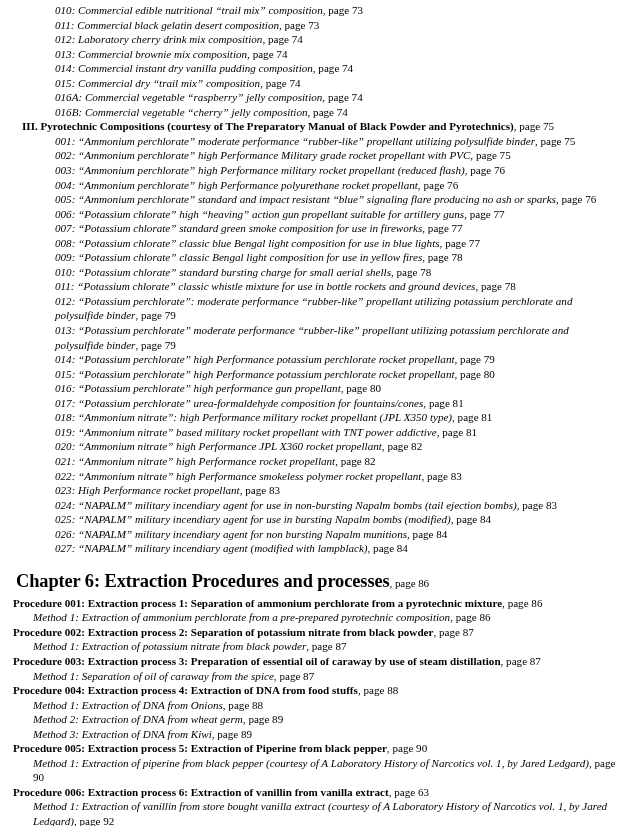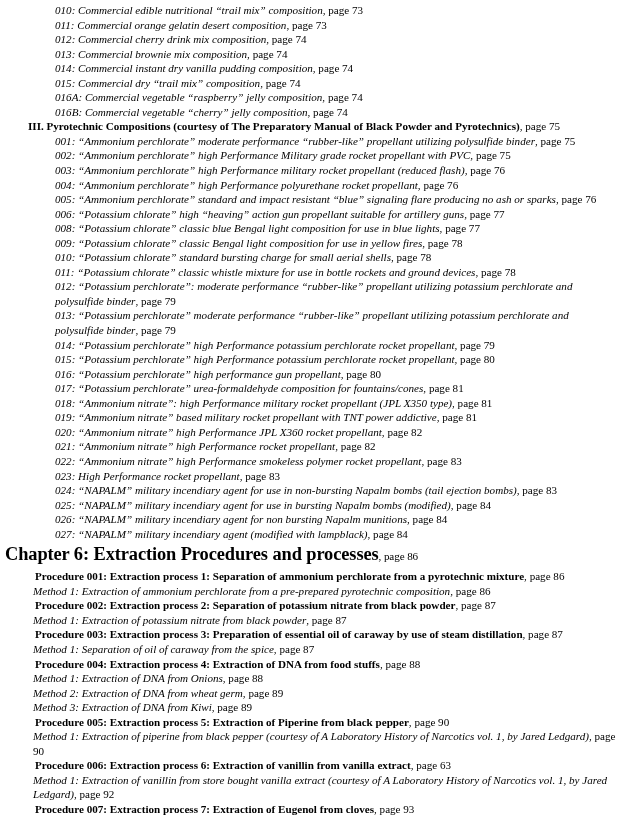--- a/index.html
+++ b/index.html
@@ -41,39 +41,38 @@
     padding-left: 55px;
     font-style: italic;
   }
   
   .lvl-method {
     padding-left: 33px;
     font-style: italic;
   }
   
   .lvl-section {
-    padding-left: 28px;
+    padding-left: 22px;
     font-weight: bold;
     font-style: normal;
   }
   
   .lvl-procedure {
-    padding-left: 27px;
+    padding-left: 13px;
     font-weight: bold;
     font-style: normal;
-    margin-left: 8px;
   }
   
   .lvl-chapter {
-    padding-left: 5px;
+    padding-left: 16px;
     font-weight: bold;
     font-style: normal;
     font-size: 18.4px;
     line-height: 23px;
-    margin-top: 2px;
+    margin-top: 14px;
     margin-bottom: 1px;
     letter-spacing: -0.1px;
   }
   .lvl-chapter .pageref {
     font-size: 11.1px;
     font-weight: normal;
   }
   
   .pageref {
     font-style: normal;
@@ -84,34 +83,35 @@
     filter: contrast(1.04);
     text-decoration: underline;
   }
 </style>
 </head>
 <body>
 
 <div id="page">
   <div class="toc" id="toc-root">
       <div class="line lvl-entry"><span>010: Commercial edible nutritional “trail mix” composition</span><span class="pageref">, page 73</span></div>
-      <div class="line lvl-entry"><span>011: Commercial orange gelatin desert composition</span><span class="pageref">, page 73</span></div>
-      <div class="line lvl-entry"><span>012: Commercial cherry drink mix composition</span><span class="pageref">, page 74</span></div>
+      <div class="line lvl-entry"><span>011: Commercial black gelatin desert composition</span><span class="pageref">, page 73</span></div>
+      <div class="line lvl-entry"><span>012: Laboratory cherry drink mix composition</span><span class="pageref">, page 74</span></div>
       <div class="line lvl-entry"><span>013: Commercial brownie mix composition</span><span class="pageref">, page 74</span></div>
       <div class="line lvl-entry"><span>014: Commercial instant dry vanilla pudding composition</span><span class="pageref">, page 74</span></div>
       <div class="line lvl-entry"><span>015: Commercial dry “trail mix” composition</span><span class="pageref">, page 74</span></div>
       <div class="line lvl-entry"><span>016A: Commercial vegetable “raspberry” jelly composition</span><span class="pageref">, page 74</span></div>
       <div class="line lvl-entry"><span>016B: Commercial vegetable “cherry” jelly composition</span><span class="pageref">, page 74</span></div>
       <div class="line lvl-section"><span>III. Pyrotechnic Compositions (courtesy of The Preparatory Manual of Black Powder and Pyrotechnics)</span><span class="pageref">, page 75</span></div>
       <div class="line lvl-entry"><span>001: “Ammonium perchlorate” moderate performance “rubber-like” propellant utilizing polysulfide binder</span><span class="pageref">, page 75</span></div>
       <div class="line lvl-entry"><span>002: “Ammonium perchlorate” high Performance Military grade rocket propellant with PVC</span><span class="pageref">, page 75</span></div>
       <div class="line lvl-entry"><span>003: “Ammonium perchlorate” high Performance military rocket propellant (reduced flash)</span><span class="pageref">, page 76</span></div>
       <div class="line lvl-entry"><span>004: “Ammonium perchlorate” high Performance polyurethane rocket propellant</span><span class="pageref">, page 76</span></div>
       <div class="line lvl-entry"><span>005: “Ammonium perchlorate” standard and impact resistant “blue” signaling flare producing no ash or sparks</span><span class="pageref">, page 76</span></div>
       <div class="line lvl-entry"><span>006: “Potassium chlorate” high “heaving” action gun propellant suitable for artillery guns</span><span class="pageref">, page 77</span></div>
+      <div class="line lvl-entry"><span>007: “Potassium chlorate” standard green smoke composition for use in fireworks</span><span class="pageref">, page 77</span></div>
       <div class="line lvl-entry"><span>008: “Potassium chlorate” classic blue Bengal light composition for use in blue lights</span><span class="pageref">, page 77</span></div>
       <div class="line lvl-entry"><span>009: “Potassium chlorate” classic Bengal light composition for use in yellow fires</span><span class="pageref">, page 78</span></div>
       <div class="line lvl-entry"><span>010: “Potassium chlorate” standard bursting charge for small aerial shells</span><span class="pageref">, page 78</span></div>
       <div class="line lvl-entry"><span>011: “Potassium chlorate” classic whistle mixture for use in bottle rockets and ground devices</span><span class="pageref">, page 78</span></div>
       <div class="line lvl-entry"><span>012: “Potassium perchlorate”: moderate performance “rubber-like” propellant utilizing potassium perchlorate and polysulfide binder</span><span class="pageref">, page 79</span></div>
       <div class="line lvl-entry"><span>013: “Potassium perchlorate” moderate performance “rubber-like” propellant utilizing potassium perchlorate and polysulfide binder</span><span class="pageref">, page 79</span></div>
       <div class="line lvl-entry"><span>014: “Potassium perchlorate” high Performance potassium perchlorate rocket propellant</span><span class="pageref">, page 79</span></div>
       <div class="line lvl-entry"><span>015: “Potassium perchlorate” high Performance potassium perchlorate rocket propellant</span><span class="pageref">, page 80</span></div>
       <div class="line lvl-entry"><span>016: “Potassium perchlorate” high performance gun propellant</span><span class="pageref">, page 80</span></div>
       <div class="line lvl-entry"><span>017: “Potassium perchlorate” urea-formaldehyde composition for fountains/cones</span><span class="pageref">, page 81</span></div>

